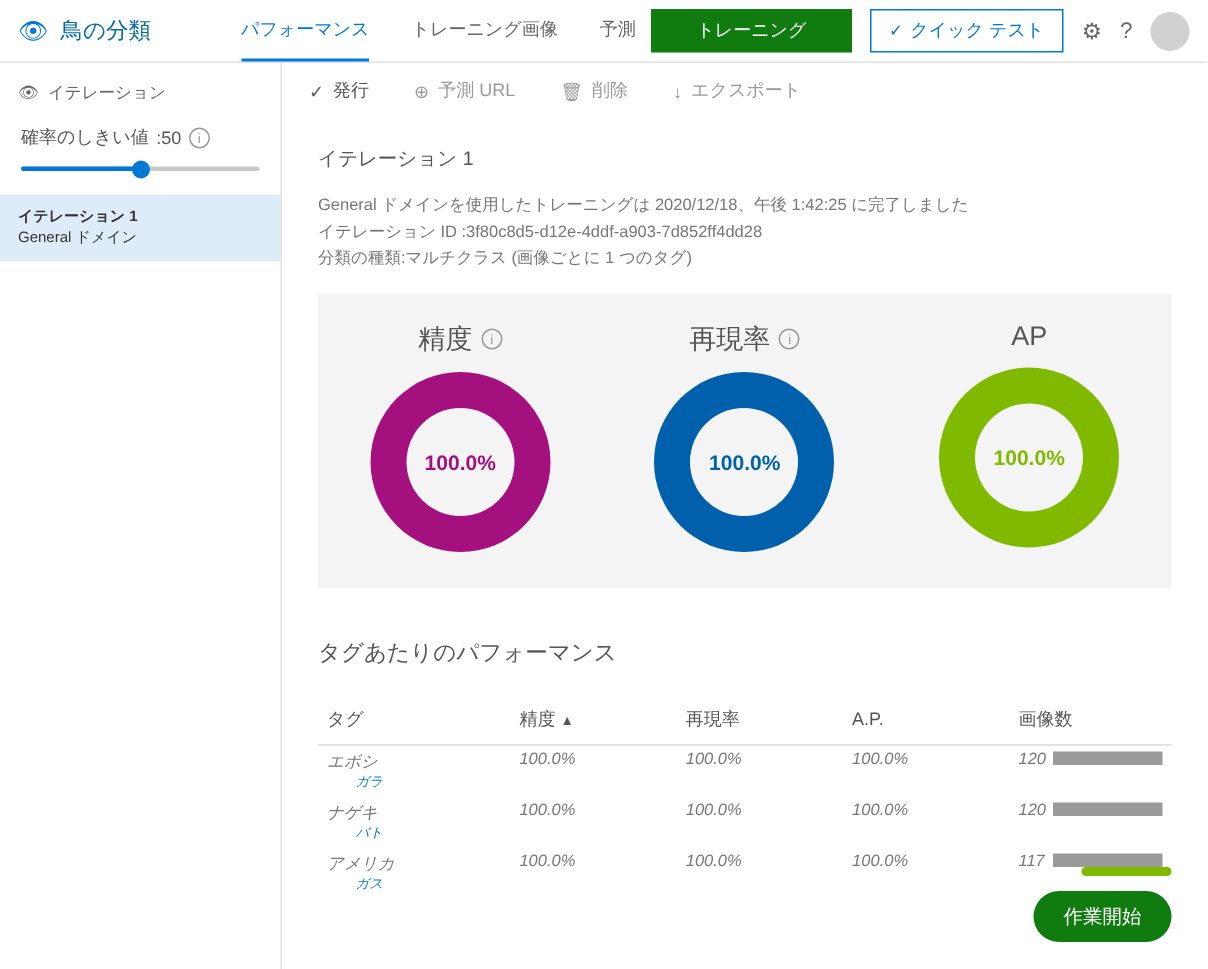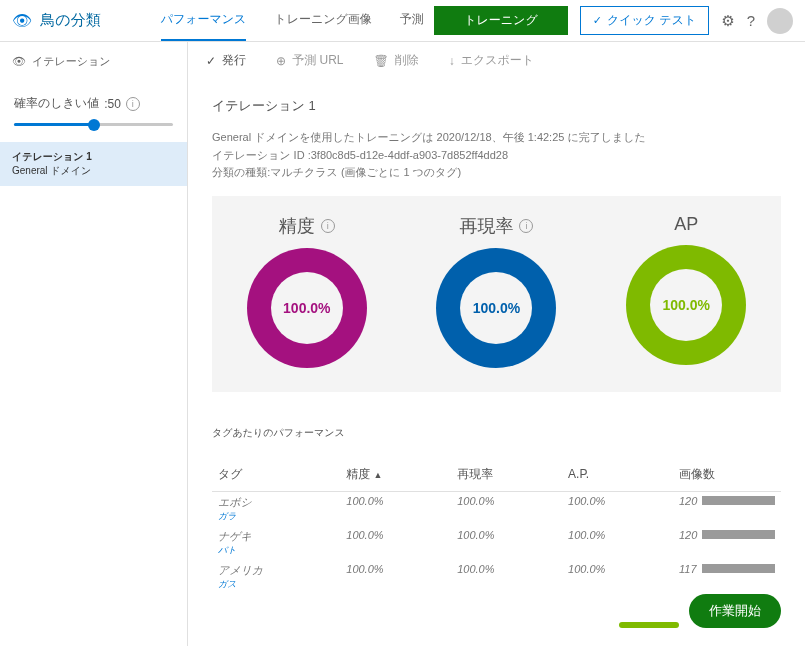--- a/index.html
+++ b/index.html
@@ -12,21 +12,21 @@
   .tab.active { color: #0078d4; border-bottom-color: #0078d4; }
   .header-right { display: flex; align-items: center; gap: 12px; }
   .btn-train { background: #107c10; color: #fff; border: none; padding: 6px 30px; font-size: 12px; cursor: pointer; }
   .btn-quicktest { background: #fff; color: #0078d4; border: 1px solid #0078d4; padding: 5px 12px; font-size: 12px; cursor: pointer; display: flex; align-items: center; gap: 5px; }
   .gear, .help { color: #666; font-size: 15px; cursor: pointer; }
   .avatar { width: 26px; height: 26px; border-radius: 50%; background: #d0d0d0; cursor: pointer; }
   .body { display: flex; height: calc(100% - 42px); }
   .sidebar { width: 188px; border-right: 1px solid #e0e0e0; padding-top: 8px; }
   .side-head { display: flex; align-items: center; gap: 6px; font-size: 11px; color: #666; padding: 4px 12px 10px; }
   .thresh { padding: 4px 14px 10px; }
-  .thresh-label { font-size: 12px; color: #555; display: flex; align-items: center; gap: 5px; margin-top: 12px; }
+  .thresh-label { font-size: 12px; color: #555; display: flex; align-items: center; gap: 5px; }
   .slider-wrap { position: relative; height: 14px; margin-top: 6px; }
   .slider-track { position: absolute; left: 0; right: 0; top: 5px; height: 3px; background: #c8c8c8; border-radius: 2px; }
   .slider-fill { position: absolute; left: 0; width: 50%; top: 5px; height: 3px; background: #0078d4; border-radius: 2px; }
   .slider-thumb { position: absolute; left: 50%; top: 1px; transform: translateX(-50%); width: 12px; height: 12px; border-radius: 50%; background: #0078d4; }
   .iter-item { background: #deecf9; padding: 8px 12px; font-size: 10px; line-height: 1.4; color: #333; }
   .iter-item .t1 { font-weight: 600; }
   .main { flex: 1; overflow-y: auto; padding: 0 0 40px 0; }
   .toolbar { display: flex; align-items: center; gap: 30px; padding: 10px 18px; font-size: 12px; color: #999; }
   .toolbar .act { display: flex; align-items: center; gap: 6px; cursor: pointer; }
   .toolbar .act.active { color: #555; }
@@ -35,30 +35,30 @@
   .meta { font-size: 11px; color: #777; line-height: 1.6; margin-bottom: 14px; }
   .metrics { background: #f4f4f4; padding: 18px 0 24px; display: flex; justify-content: space-around; align-items: flex-start; }
   .metric { text-align: center; }
   .metric-label { font-size: 18px; color: #555; margin-bottom: 10px; display: flex; align-items: center; justify-content: center; gap: 6px; }
   .info-icon { display: inline-flex; width: 14px; height: 14px; border: 1px solid #999; border-radius: 50%; align-items: center; justify-content: center; font-size: 9px; color: #999; }
   .donut { width: 120px; height: 120px; border-radius: 50%; display: flex; align-items: center; justify-content: center; margin: 0 auto; }
   .donut-inner { width: 72px; height: 72px; border-radius: 50%; background: #f4f4f4; display: flex; align-items: center; justify-content: center; font-size: 14px; font-weight: 600; }
   .d1 { background: #a4117f; } .d1 .donut-inner { color: #a4117f; }
   .d2 { background: #0060ac; } .d2 .donut-inner { color: #0060ac; }
   .d3 { background: #7fba00; } .d3 .donut-inner { color: #7fba00; }
-  .section-title { font-size: 10px; color: #555; margin: 34px 0 18px; }
+  .section-title { font-size: 15px; color: #555; margin: 34px 0 18px; }
   .tag-table { width: 100%; border-collapse: collapse; font-size: 11px; }
   .tag-table th { text-align: left; color: #555; font-weight: 400; padding: 8px 6px; border-bottom: 1px solid #e0e0e0; font-size: 12px; }
   .tag-table td { padding: 3px 6px; color: #777; vertical-align: top; font-style: italic; }
   .tag-name { color: #0078d4; }
-  .tag-name .sub { font-size: 9px; color: #0078d4; display:block; }
+  .tag-name .sub { font-size: 9px; color: #0078d4; display:block;margin-left:19px; }
   .bar-cell { display: flex; align-items: center; gap: 5px; }
   .bar { flex:1; height: 9px; background: #9a9a9a; }
   .sort-caret { font-size: 9px; }
-  .floating { position: absolute; bottom: 18px; right: 24px; display:flex; flex-direction:row; align-items:flex-end; gap:10px;}
+  .floating { position: absolute; bottom: 18px; right: 24px; display:flex; flex-direction:column; align-items:flex-end; gap:10px;}
   .green-pill { width: 60px; height: 6px; background: #7fba00; border-radius: 3px; }
   .start-btn { background: #107c10; color: #fff; border: none; border-radius: 18px; padding: 8px 20px; font-size: 13px; cursor: pointer; }
   .check { font-size: 11px; }
 </style>
 </head>
 <body>
 
 <div class="header">
   <span class="eye-icon">👁</span>
   <span class="proj-title">鳥の分類</span>

